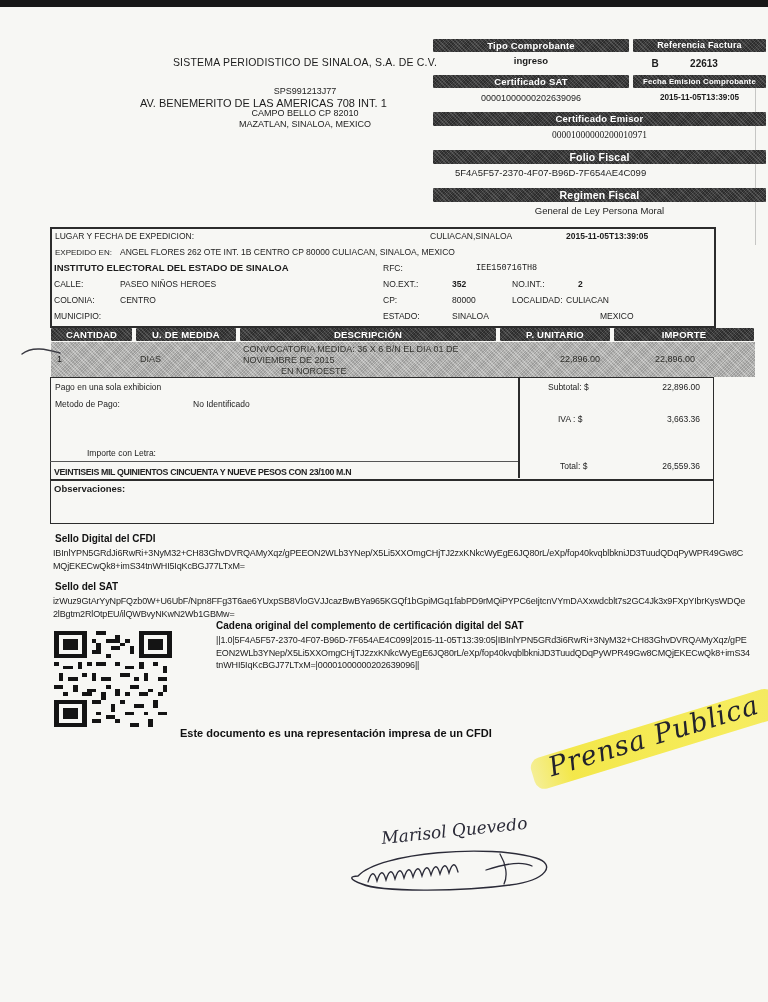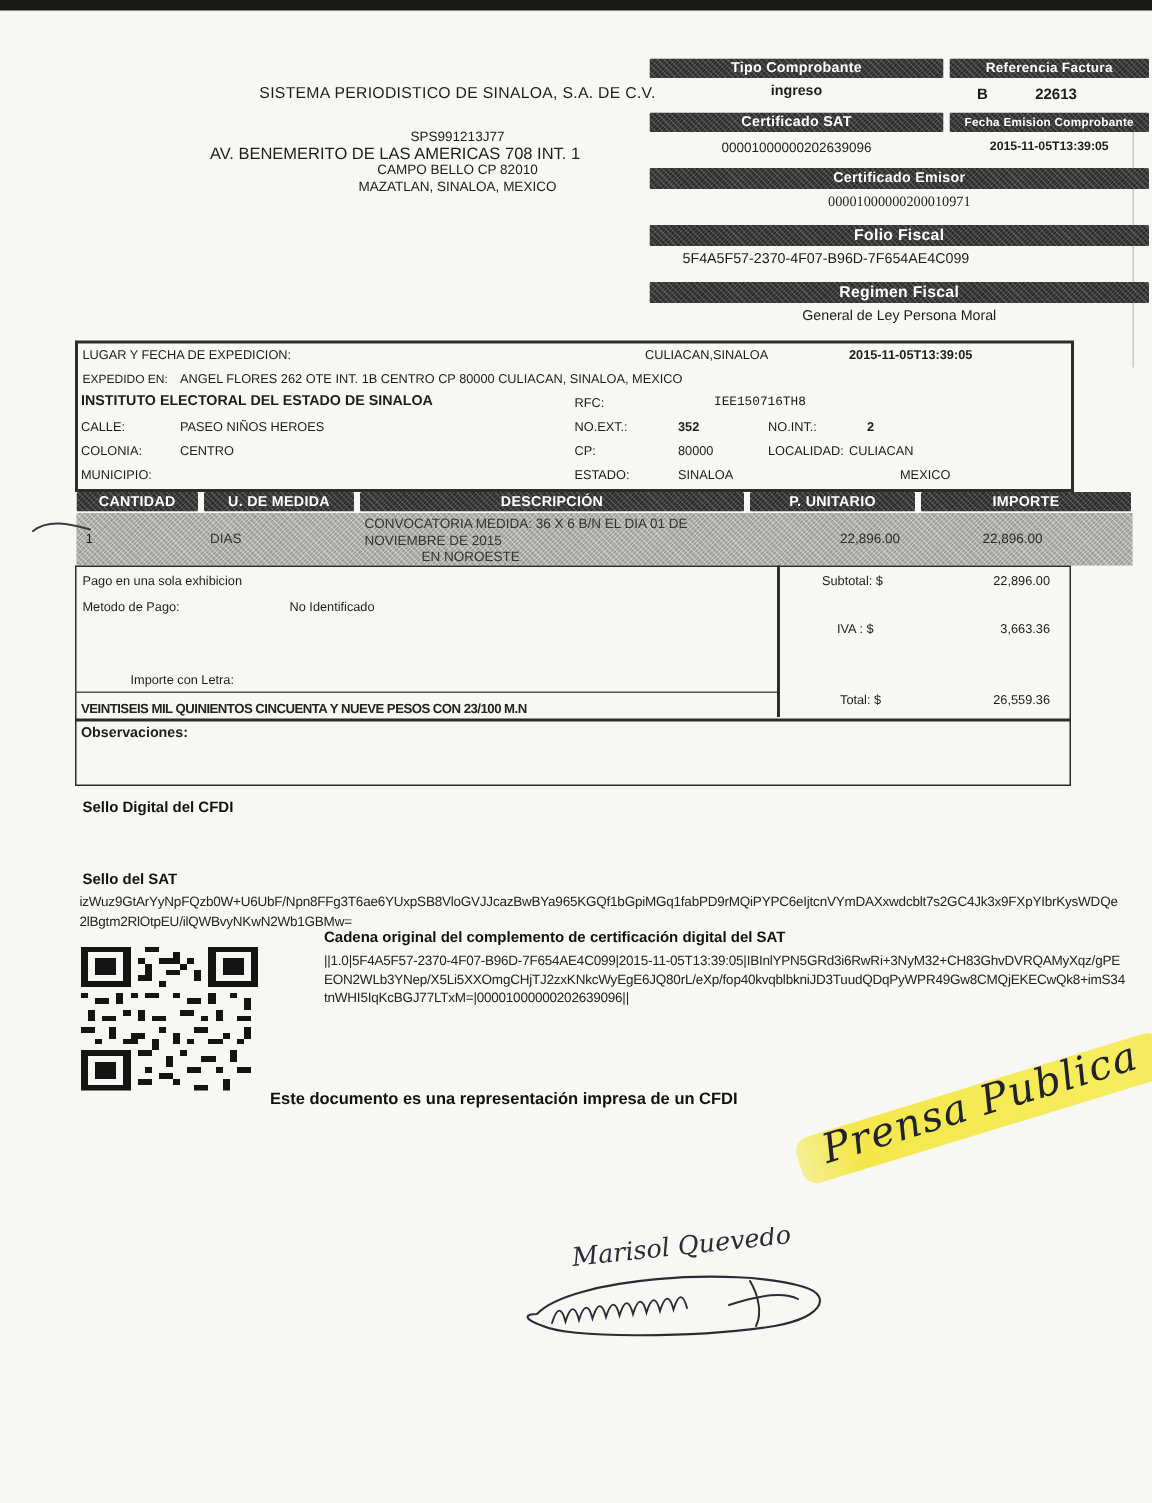--- a/index.html
+++ b/index.html
@@ -141,20 +141,21 @@
   <div class="cell-num" style="left:610px;top:382px;width:90px;font-size:8.5px;">22,896.00</div>
   <div class="rowtxt" style="left:558px;top:414px;">IVA : $</div>
   <div class="cell-num" style="left:610px;top:414px;width:90px;font-size:8.5px;">3,663.36</div>
   <div class="rowtxt" style="left:560px;top:461px;">Total: $</div>
   <div class="cell-num" style="left:610px;top:461px;width:90px;font-size:8.5px;">26,559.36</div>
 
   <div class="box" style="left:50px;top:480px;width:662px;height:42px;border-width:1.5px;"></div>
   <div class="rowtxt" style="left:54px;top:483px;font-size:9.5px;font-weight:bold;">Observaciones:</div>
 
   <div class="sec-head" style="left:55px;top:533px;">Sello Digital del CFDI</div>
+  <div class="abs mono-wrap" style="left:53px;top:547px;width:694px;">IBInlYPN5GRdJi6RwRi+3NyM32+CH83GhvDVRQAMyXqz/gPEEON2WLb3YNep/X5Li5XXOmgCHjTJ2zxKNkcWyEgE6JQ80rL/eXp/fop40kvqblbkniJD3TuudQDqPyWPR49Gw8CMQjEKECwQk8+imS34tnWHI5IqKcBGJ77LTxM=</div>
 
   <div class="sec-head" style="left:55px;top:581px;">Sello del SAT</div>
   <div class="abs mono-wrap" style="left:53px;top:595px;width:694px;">izWuz9GtArYyNpFQzb0W+U6UbF/Npn8FFg3T6ae6YUxpSB8VloGVJJcazBwBYa965KGQf1bGpiMGq1fabPD9rMQiPYPC6eIjtcnVYmDAXxwdcblt7s2GC4Jk3x9FXpYIbrKysWDQe2lBgtm2RlOtpEU/ilQWBvyNKwN2Wb1GBMw=</div>
 
   <div class="sec-head" style="left:216px;top:620px;">Cadena original del complemento de certificación digital del SAT</div>
   <div class="abs mono-wrap" style="left:216px;top:634px;width:536px;">||1.0|5F4A5F57-2370-4F07-B96D-7F654AE4C099|2015-11-05T13:39:05|IBInlYPN5GRd3i6RwRi+3NyM32+CH83GhvDVRQAMyXqz/gPEEON2WLb3YNep/X5Li5XXOmgCHjTJ2zxKNkcWyEgE6JQ80rL/eXp/fop40kvqblbkniJD3TuudQDqPyWPR49Gw8CMQjEKECwQk8+imS34tnWHI5IqKcBGJ77LTxM=|00001000000202639096||</div>
 
   <svg class="abs" style="left:54px;top:631px;width:118px;height:96px;" viewBox="0 0 100 100" preserveAspectRatio="none" shape-rendering="crispEdges">
     <rect x="0" y="0" width="100" height="100" fill="#f7f7f4"></rect>
     <g fill="#141414">

